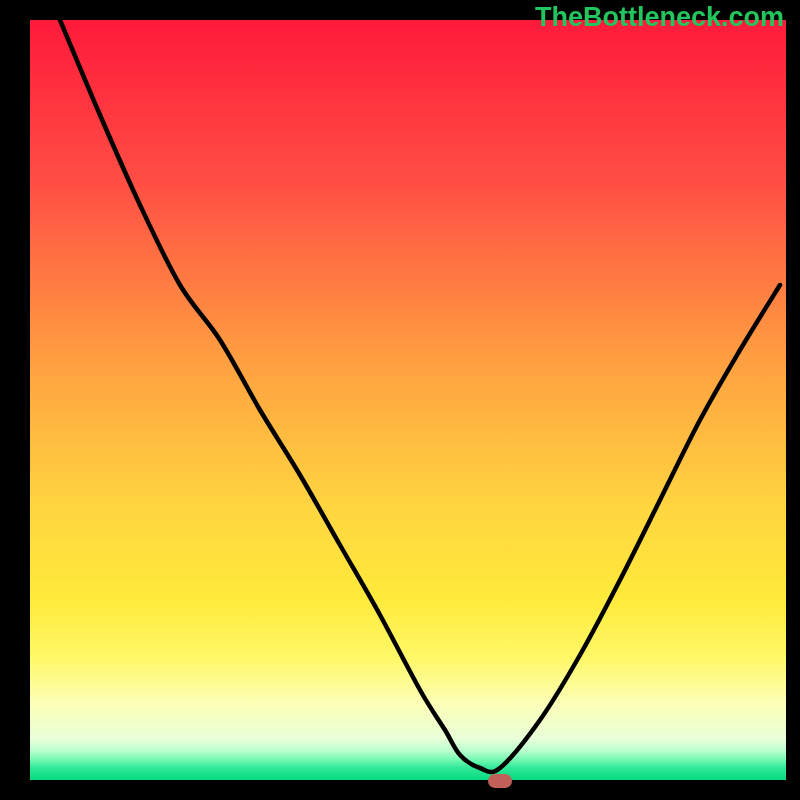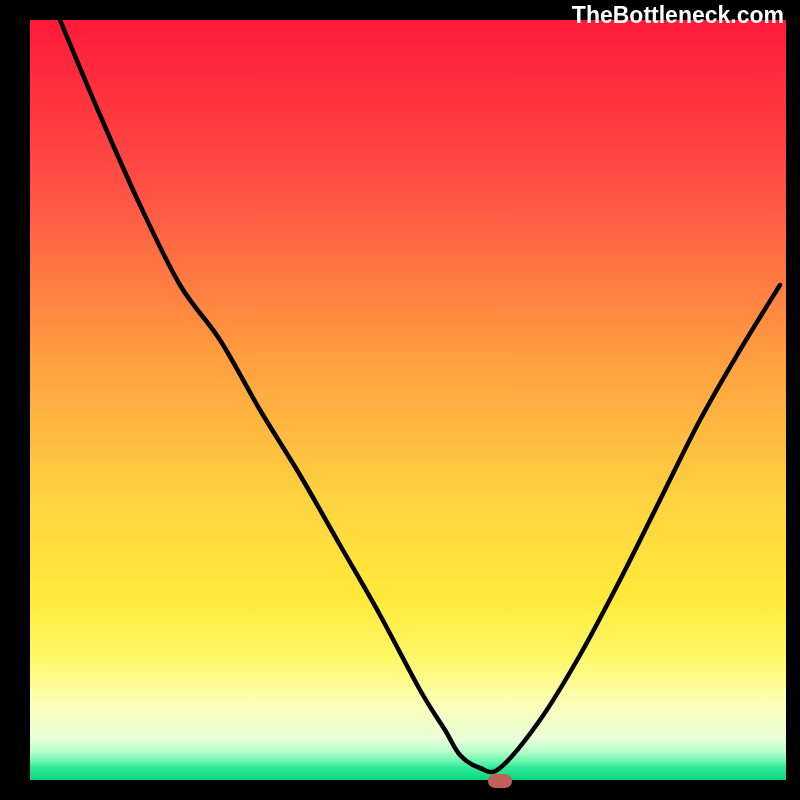--- a/index.html
+++ b/index.html
@@ -53,15 +53,15 @@
   <div class="plot-frame" id="plotFrame" style="left: 30px; top: 20px; width: 756px; height: 760px;">
     <div class="gradient" id="grad" style="background: linear-gradient(rgb(255, 26, 58) 0%, rgb(255, 80, 68) 22%, rgb(255, 160, 64) 45%, rgb(255, 213, 64) 64%, rgb(255, 234, 58) 76%, rgb(255, 248, 104) 84%, rgb(252, 255, 184) 90%, rgb(232, 255, 216) 94.6%, rgb(184, 255, 204) 96.2%, rgb(112, 248, 176) 97.4%, rgb(48, 232, 152) 98.4%, rgb(8, 216, 128) 100%);"></div>
 
     <svg class="curve" id="curveSvg" width="756" height="760" viewBox="0 0 756 760">
         <path d="M 30 0 C 36.7 15.8, 56.7 64.2, 70 95 C 83.3 125.8, 96.7 156.7, 110 185 C 123.3 213.3, 136.7 242.5, 150 265 C 163.3 287.5, 176.7 299.2, 190 320 C 203.3 340.8, 216.7 367.5, 230 390 C 243.3 412.5, 256.7 432.5, 270 455 C 283.3 477.5, 296.7 501.7, 310 525 C 323.3 548.3, 336.7 570.8, 350 595 C 363.3 619.2, 379.2 650.8, 390 670 C 400.8 689.2, 408.3 699.2, 415 710 C 421.7 720.8, 424.2 728.7, 430 735 C 435.8 741.3, 443.3 745.8, 450 748 C 456.7 750.2, 460.0 756.0, 470 748 C 480.0 740.0, 496.7 718.8, 510 700 C 523.3 681.2, 536.7 658.3, 550 635 C 563.3 611.7, 576.7 585.8, 590 560 C 603.3 534.2, 616.7 506.7, 630 480 C 643.3 453.3, 656.7 425.0, 670 400 C 683.3 375.0, 696.7 352.5, 710 330 C 723.3 307.5, 743.3 275.8, 750 265" fill="none" stroke="#000000" stroke-width="4.5" stroke-linecap="round" stroke-linejoin="round"></path>
       </svg>
 
     <div class="marker" id="marker" style="left: 458px; top: 754px; width: 24px; height: 14px; background: rgb(192, 96, 88);"></div>
   </div>
 
-  <div class="watermark" id="wm" style="right: 16px; top: 2px; font-size: 23px; color: #ffffff;">TheBottleneck.com</div>
+  <div class="watermark" id="wm" style="right: 16px; top: 2px; font-size: 27px; color: #22c55e;">TheBottleneck.com</div>
 
 </div>
 
 </body></html>

